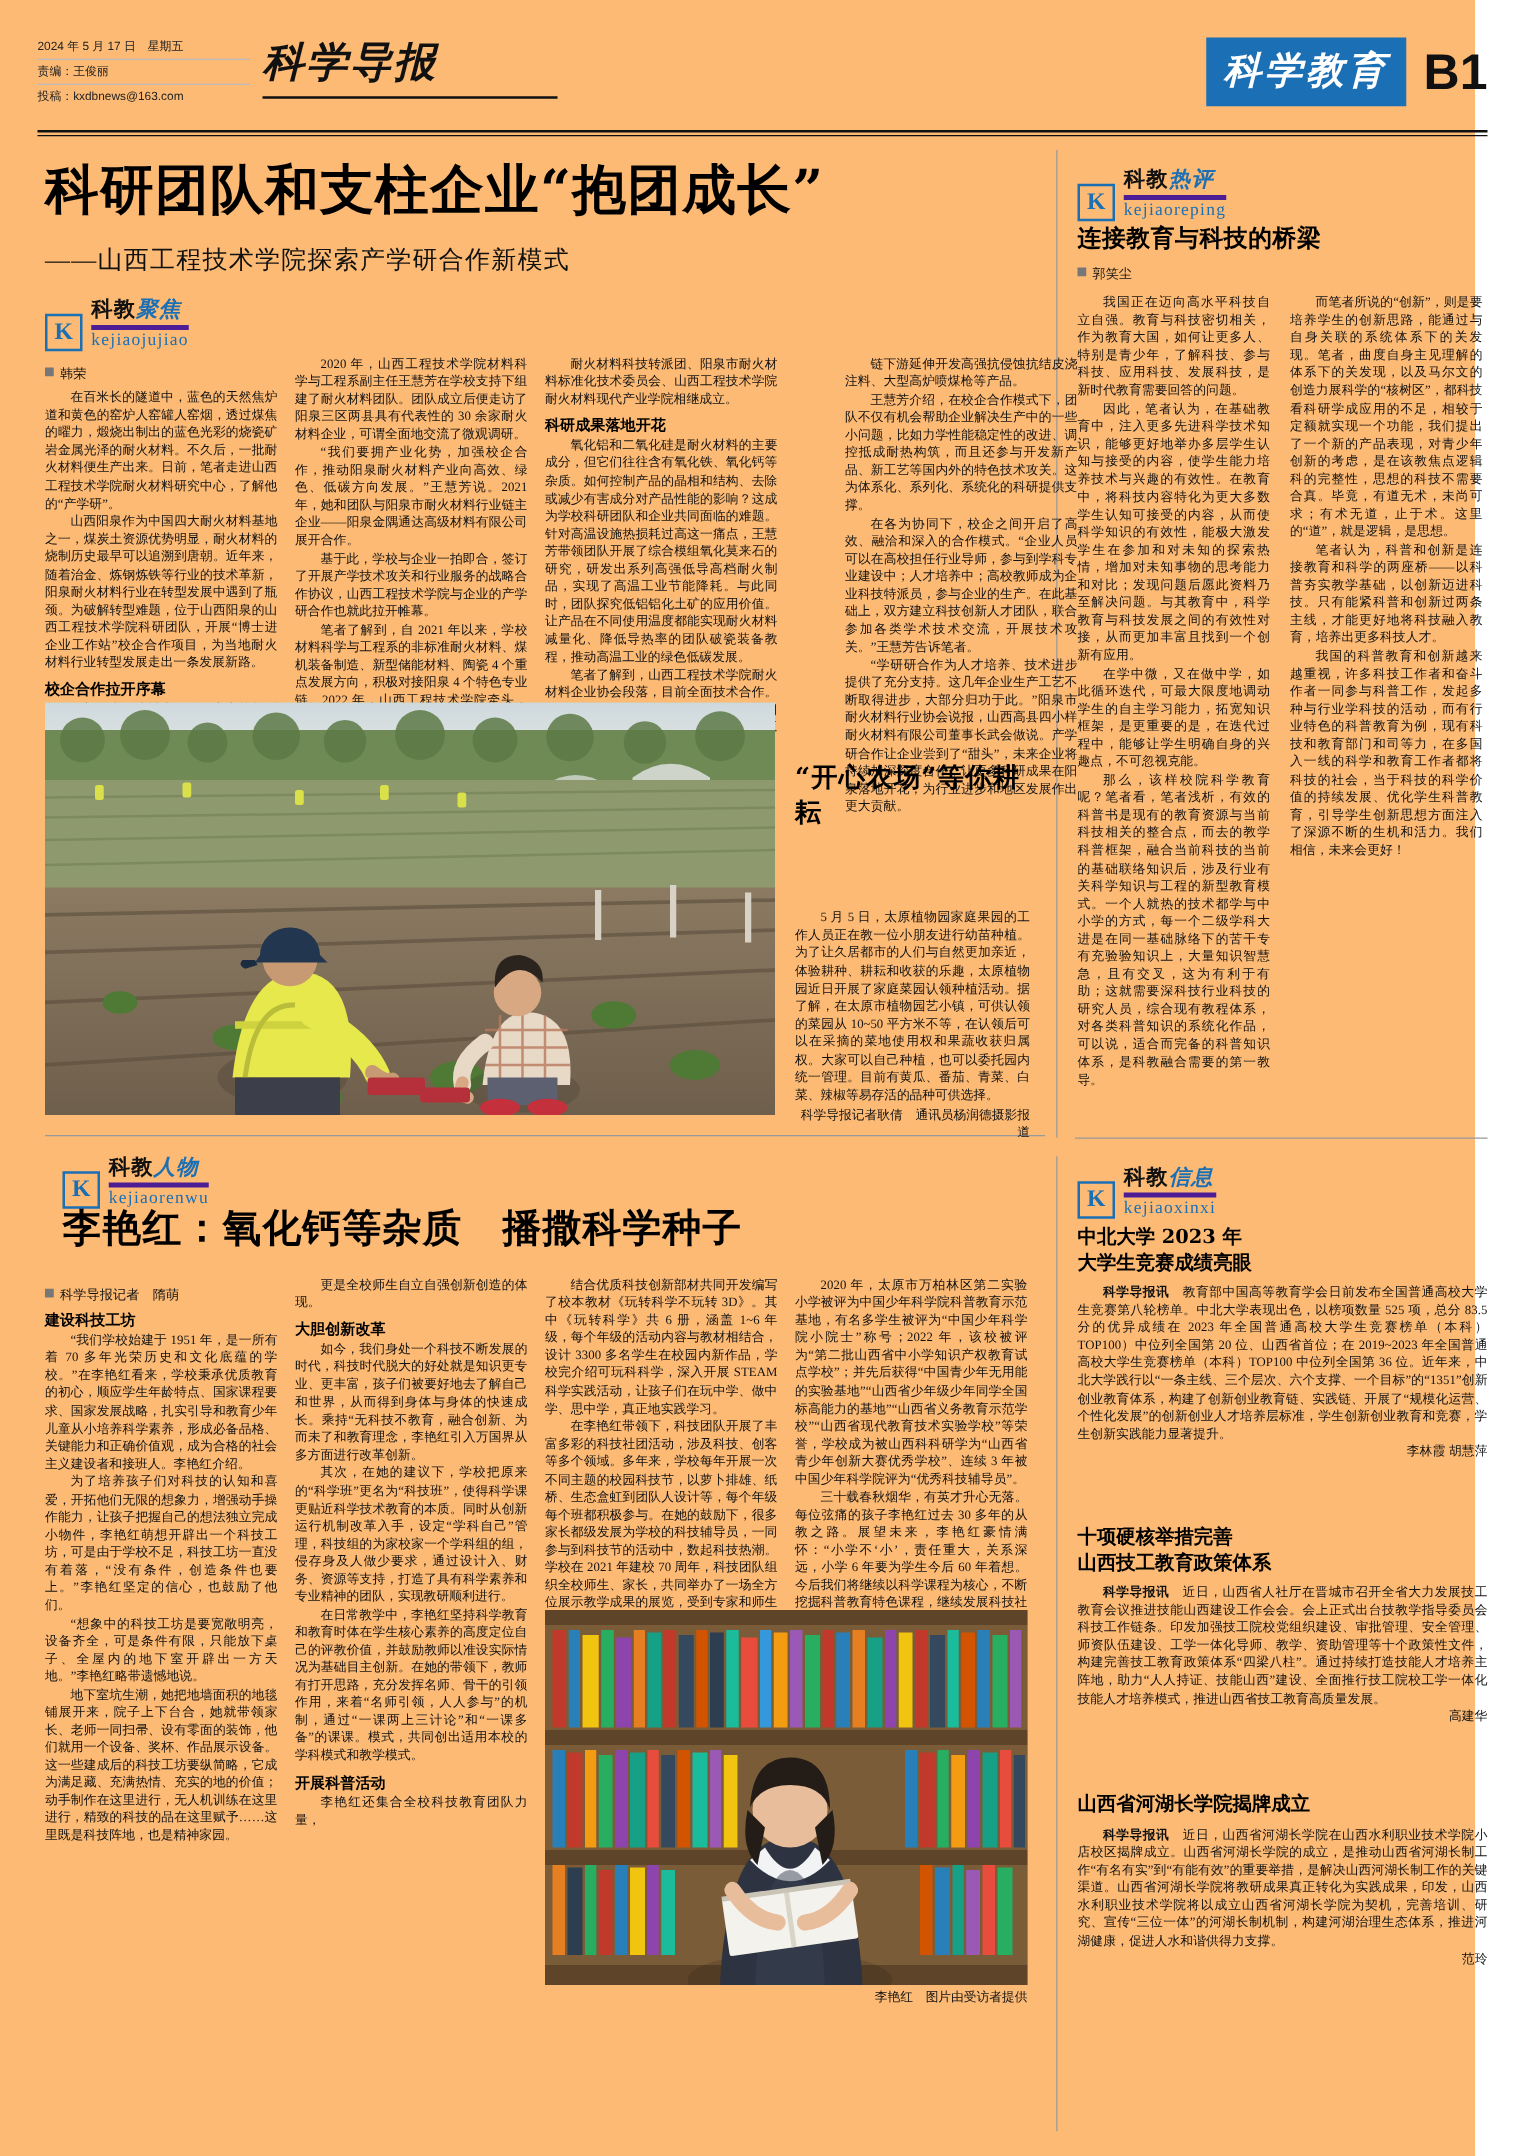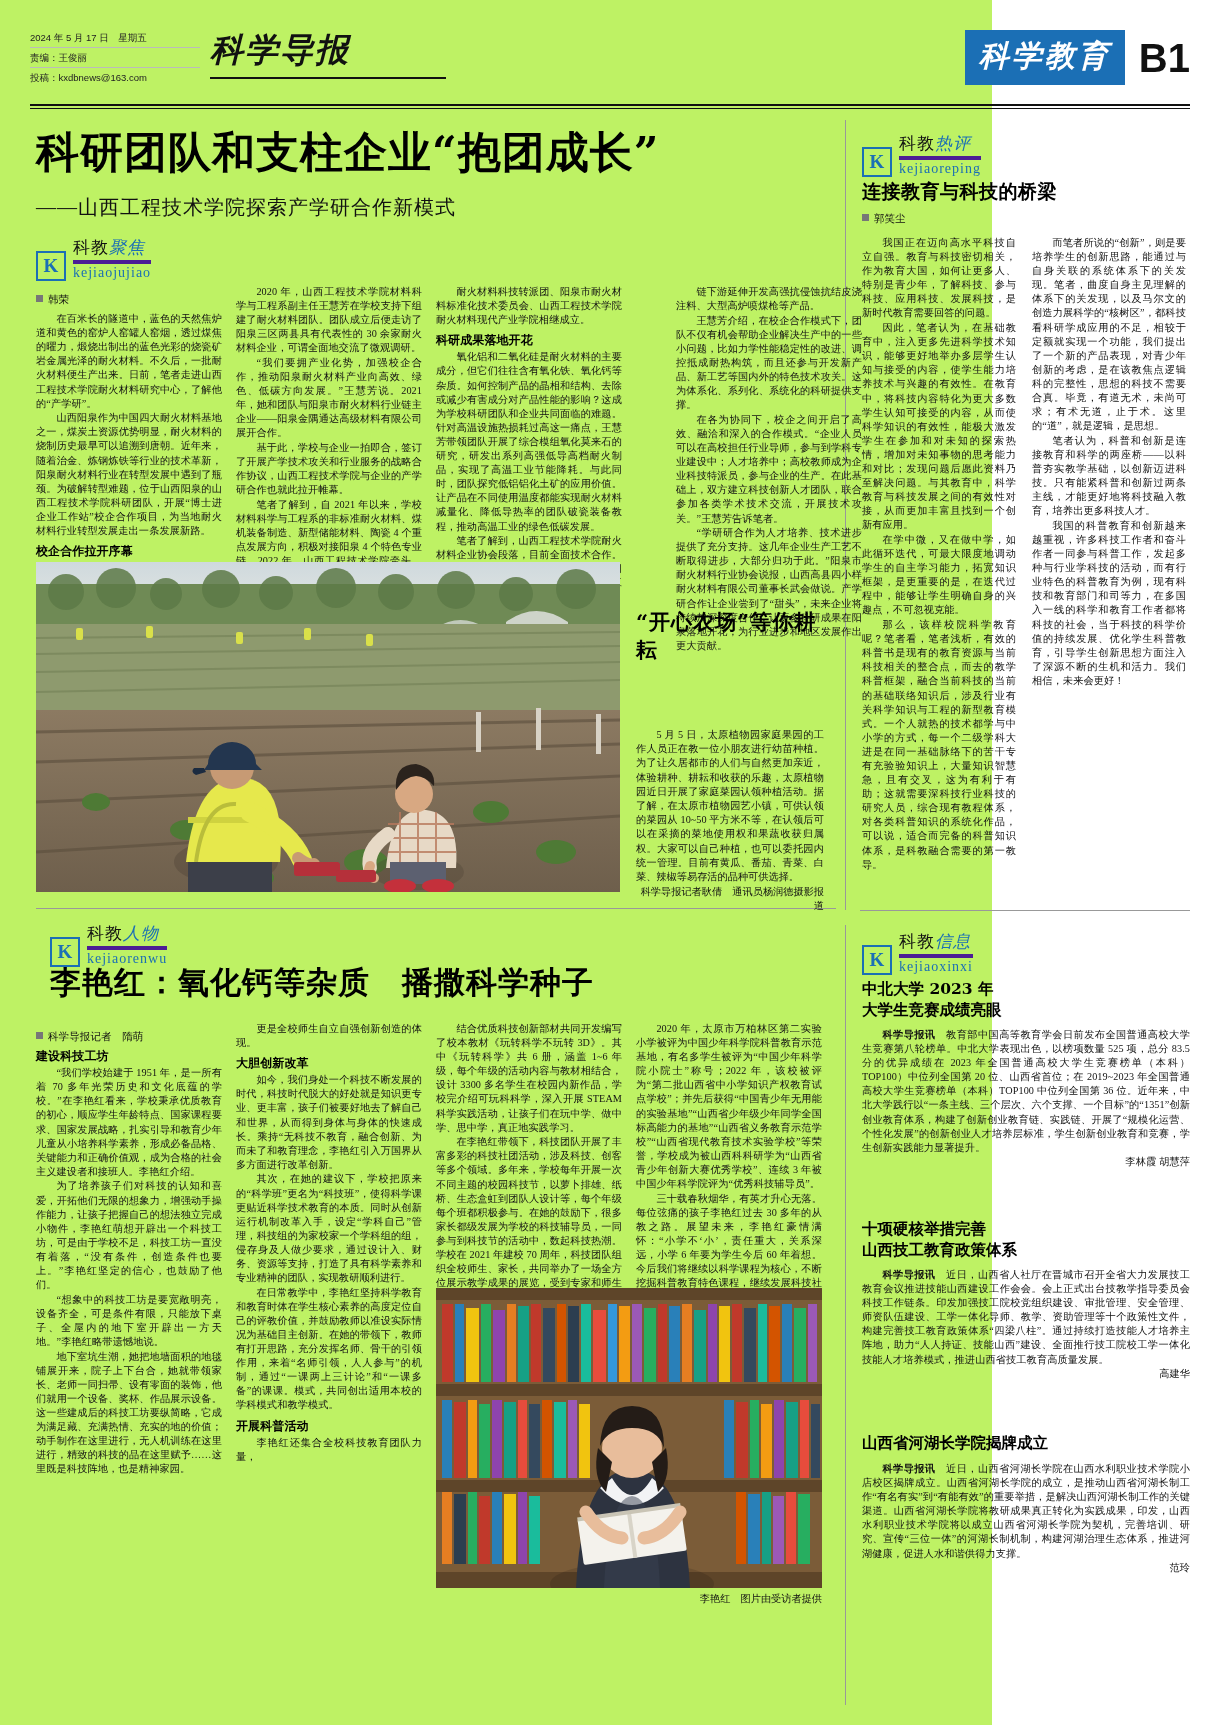--- a/index.html
+++ b/index.html
@@ -11,22 +11,22 @@
     width: 1220px;
     height: 1725px;
     font-family: "Liberation Serif", "DejaVu Serif", serif;
     color: #111;
     position: relative;
     overflow: hidden;
   }
   .page {
     position: absolute;
     left: 0; top: 0;
-    width: 992px; height: 1725px;
-    background: #bef264;
+    width: 1180px; height: 1725px;
+    background: #fdba74;
     padding: 0;
   }
 
   
   .masthead {
     position: absolute;
     left: 30px; top: 28px;
     width: 1160px; height: 72px;
     display: flex;
     align-items: flex-start;
@@ -141,21 +141,21 @@
     color: #1b6fb5;
     font-family: "Liberation Serif", serif;
     font-weight: bold;
     font-size: 19px;
     text-align: center;
     line-height: 25px;
     margin-right: 7px;
   }
   .badge .txt .cn {
     font-family: "DejaVu Serif", serif;
-    font-weight: normal;
+    font-weight: bold;
     font-size: 17px;
     color: #111;
     letter-spacing: 1px;
   }
   .badge .txt .cn em {
     color: #1b6fb5;
     font-style: italic;
   }
   .badge .txt .py {
     font-family: "Liberation Serif", serif;
@@ -445,21 +445,21 @@
         <rect x="440" y="150" width="5" height="40"></rect>
         <rect x="500" y="146" width="5" height="42"></rect>
         <rect x="560" y="152" width="5" height="40"></rect>
       </g>
     </svg>
   </div>
 
   <div class="photo-title" style="left:636px; top:608px; width:200px;">“开心农场”等你耕耘</div>
   <div class="cap" style="left:636px; top:728px; width:188px;">
     <span style="display:block; text-indent:2em;">5 月 5 日，太原植物园家庭果园的工作人员正在教一位小朋友进行幼苗种植。为了让久居都市的人们与自然更加亲近，体验耕种、耕耘和收获的乐趣，太原植物园近日开展了家庭菜园认领种植活动。据了解，在太原市植物园艺小镇，可供认领的菜园从 10~50 平方米不等，在认领后可以在采摘的菜地使用权和果蔬收获归属权。大家可以自己种植，也可以委托园内统一管理。目前有黄瓜、番茄、青菜、白菜、辣椒等易存活的品种可供选择。</span>
-    <span class="sign" style="display:block; margin-top:2px;font-family:Liberation Mono, monospace;">科学导报记者耿倩　通讯员杨润德摄影报道</span>
+    <span class="sign" style="display:block; margin-top:2px;">科学导报记者耿倩　通讯员杨润德摄影报道</span>
   </div>
 
   <div class="badge" style="position:absolute; left:50px; top:922px;">
     <div class="k">K</div>
     <div class="txt">
       <div class="cn"><span>科教</span><em>人物</em></div>
       <div class="py">kejiaorenwu</div>
     </div>
   </div>
 

